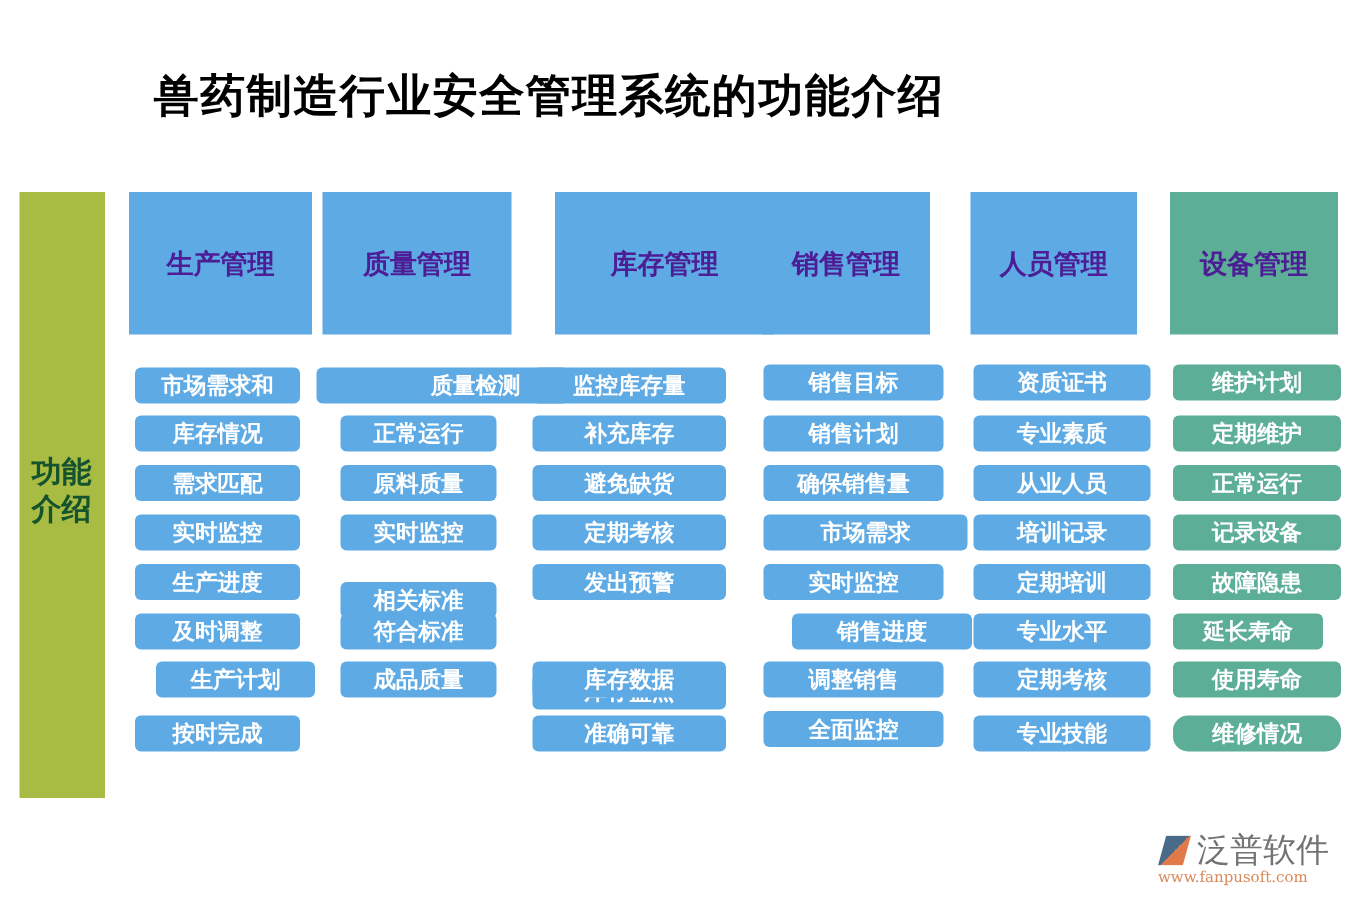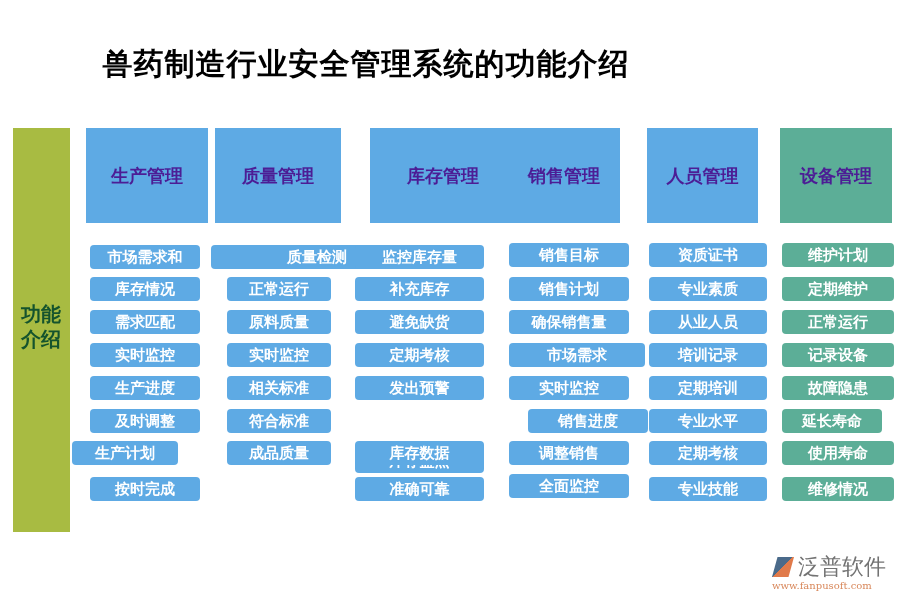--- a/index.html
+++ b/index.html
@@ -33,28 +33,28 @@
 </div>
 
 <div id="grid">
     <div class="head blue" style="left: 86px; width: 122px;">生产管理</div>
     <div class="pill blue" style="left: 90px; width: 110px; top: 245px;">市场需求和</div>
     <div class="pill blue" style="left: 90px; width: 110px; top: 277px;">库存情况</div>
     <div class="pill blue" style="left: 90px; width: 110px; top: 310px;">需求匹配</div>
     <div class="pill blue" style="left: 90px; width: 110px; top: 343px;">实时监控</div>
     <div class="pill blue" style="left: 90px; width: 110px; top: 376px;">生产进度</div>
     <div class="pill blue" style="left: 90px; width: 110px; top: 409px;">及时调整</div>
-    <div class="pill blue" style="left: 72px; width: 106px; top: 441px;">生产计划</div>
+    <div class="pill blue" style="left: 104px; width: 106px; top: 441px;">生产计划</div>
     <div class="pill blue" style="left: 90px; width: 110px; top: 477px;">按时完成</div>
     <div class="head blue" style="left: 215px; width: 126px;">质量管理</div>
     <div class="pill blue" style="left: 211px; width: 124px; top: 245px; padding-left: 44px;">质量检测</div>
     <div class="pill blue" style="left: 227px; width: 104px; top: 277px;">正常运行</div>
     <div class="pill blue" style="left: 227px; width: 104px; top: 310px;">原料质量</div>
     <div class="pill blue" style="left: 227px; width: 104px; top: 343px;">实时监控</div>
-    <div class="pill blue" style="left: 227px; width: 104px; top: 376px;">相关标准</div>
+    <div class="pill blue" style="left: 227px; width: 104px; top: 388px;">相关标准</div>
     <div class="pill blue" style="left: 227px; width: 104px; top: 409px;">符合标准</div>
     <div class="pill blue" style="left: 227px; width: 104px; top: 441px;">成品质量</div>
     <div class="head blue" style="left: 347px; width: 146px; margin-left: 23px;">库存管理</div>
     <div class="pill blue" style="left: 355px; width: 129px; top: 245px;">监控库存量</div>
     <div class="pill blue" style="left: 355px; width: 129px; top: 277px;">补充库存</div>
     <div class="pill blue" style="left: 355px; width: 129px; top: 310px;">避免缺货</div>
     <div class="pill blue" style="left: 355px; width: 129px; top: 343px;">定期考核</div>
     <div class="pill blue" style="left: 355px; width: 129px; top: 376px;">发出预警</div>
     <div class="pill blue" style="left: 355px; width: 129px; top: 409px; margin-top: 40px;">库存盘点</div>
     <div class="pill blue" style="left: 355px; width: 129px; top: 441px;">库存数据</div>
@@ -78,21 +78,21 @@
     <div class="pill blue" style="left: 649px; width: 118px; top: 441px;">定期考核</div>
     <div class="pill blue" style="left: 649px; width: 118px; top: 477px;">专业技能</div>
     <div class="head teal" style="left: 780px; width: 112px;">设备管理</div>
     <div class="pill teal" style="left: 782px; width: 112px; top: 243px;">维护计划</div>
     <div class="pill teal" style="left: 782px; width: 112px; top: 277px;">定期维护</div>
     <div class="pill teal" style="left: 782px; width: 112px; top: 310px;">正常运行</div>
     <div class="pill teal" style="left: 782px; width: 112px; top: 343px;">记录设备</div>
     <div class="pill teal" style="left: 782px; width: 112px; top: 376px;">故障隐患</div>
     <div class="pill teal" style="left: 782px; width: 100px; top: 409px;">延长寿命</div>
     <div class="pill teal" style="left: 782px; width: 112px; top: 441px;">使用寿命</div>
-    <div class="pill teal" style="left: 782px; width: 112px; top: 477px;">维修情况</div>
+    <div class="pill teal" style="left: 782px; width: 112px; top: 477px; border-radius: 10px;">维修情况</div>
   </div>
 
 <div class="logo">
   <div class="logo-top">
     <div class="logo-mark"></div>
     <span>泛普软件</span>
   </div>
   <div class="logo-url">www.fanpusoft.com</div>
 </div>
 

